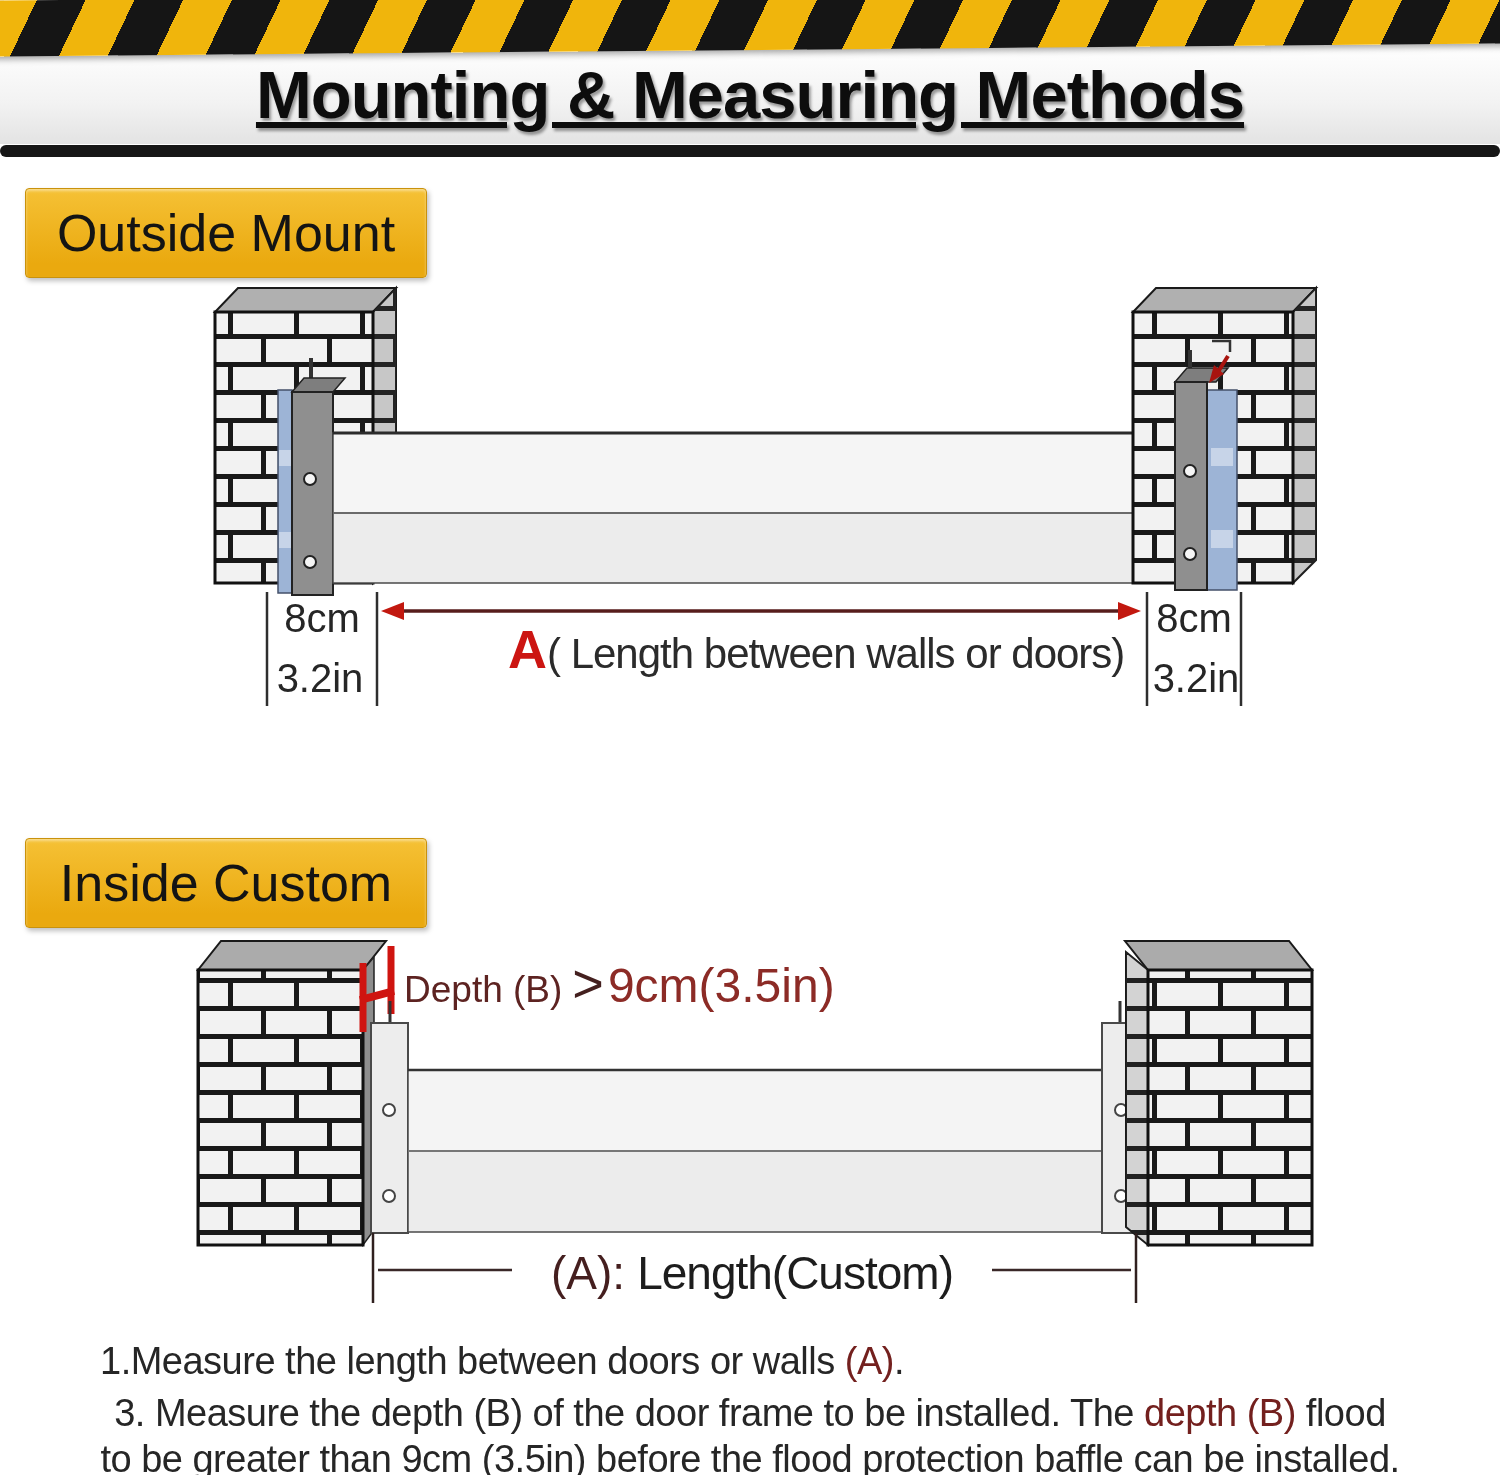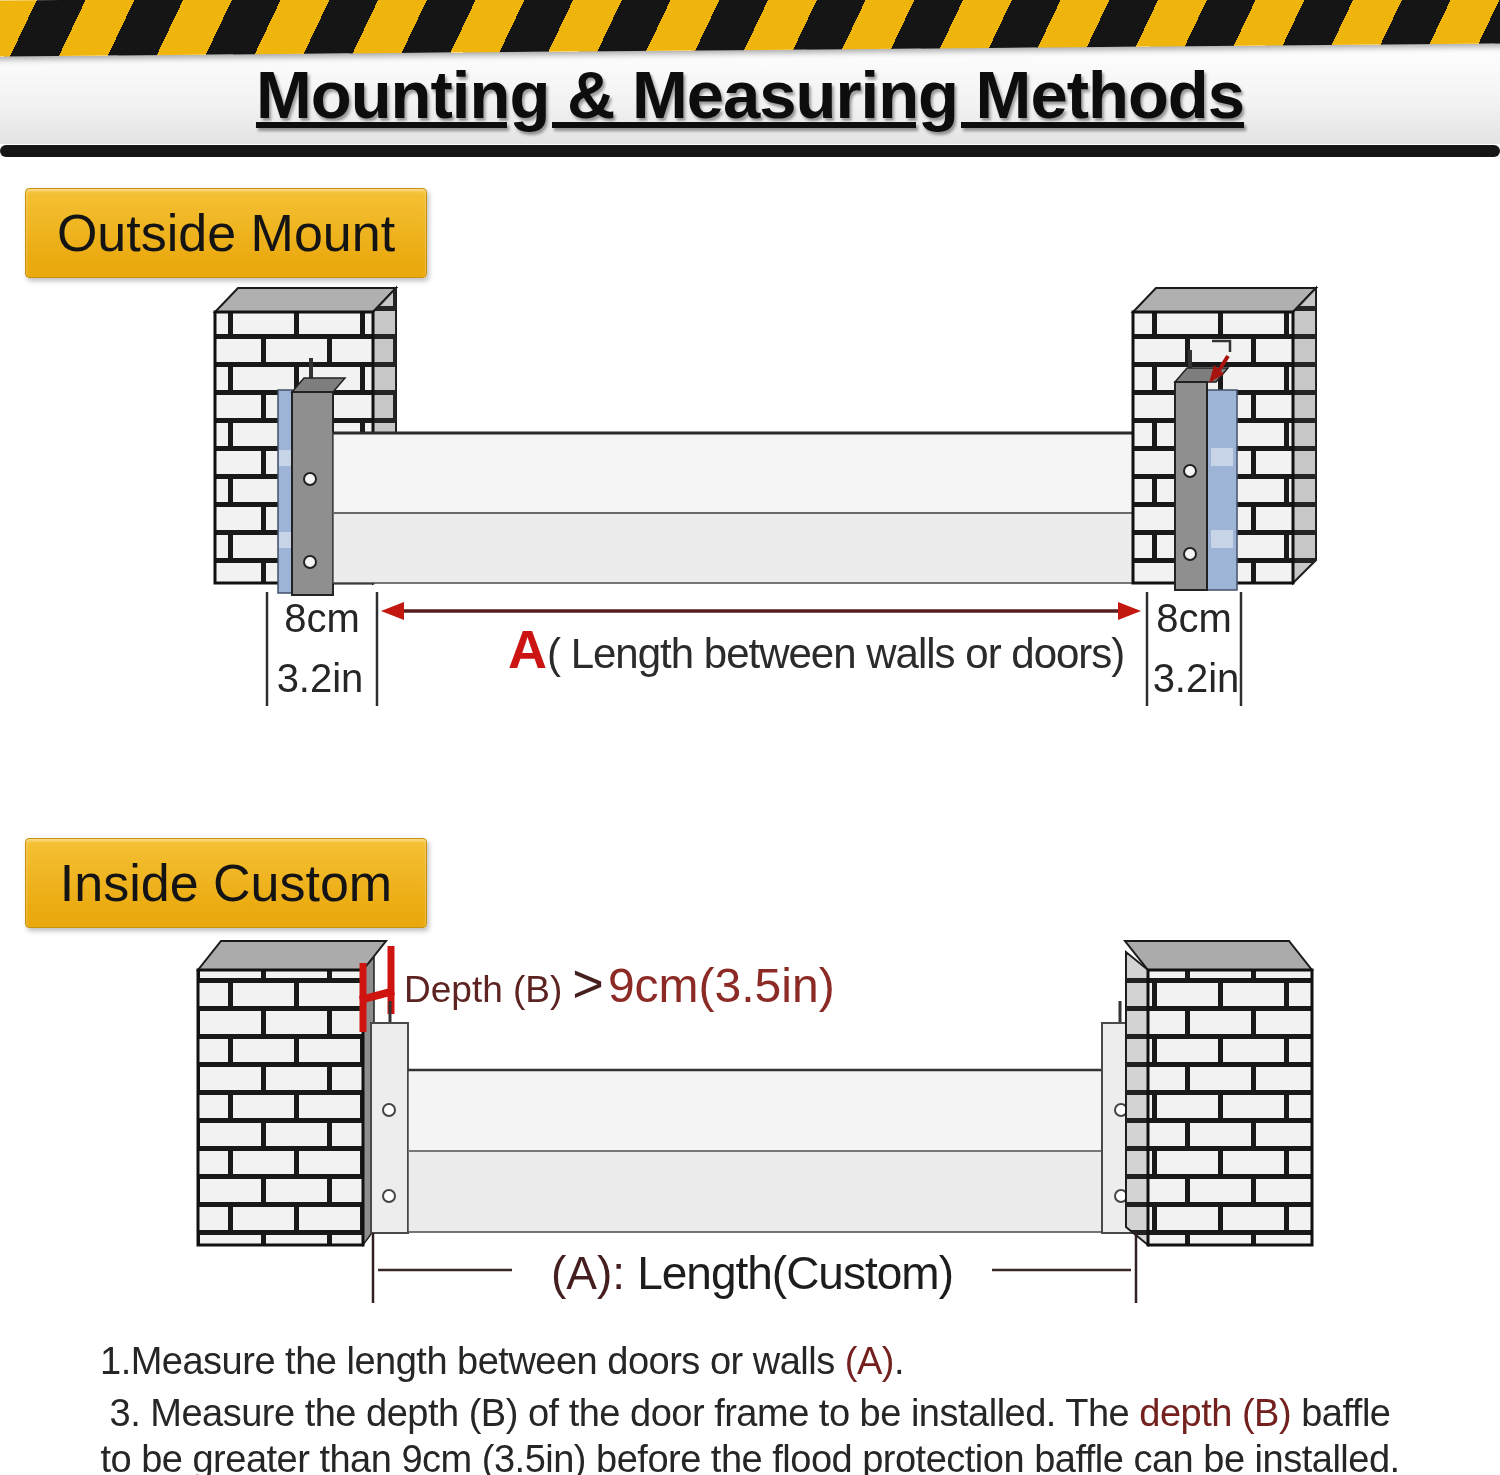--- a/index.html
+++ b/index.html
@@ -191,17 +191,17 @@
       <line x1="378" y1="1270" x2="512" y2="1270" stroke="#3a2828" stroke-width="2.5"></line>
       <line x1="992" y1="1270" x2="1131" y2="1270" stroke="#3a2828" stroke-width="2.5"></line>
       <text x="752" y="1289" text-anchor="middle"><tspan class="m1">(A):</tspan><tspan class="m2" dx="12">Length(Custom)</tspan></text>
     </g>
   </svg>
 
   <div class="step" style="left:100px;top:1340px">
     <span>1.Measure the length between doors or walls </span><span class="maroon">(A)</span><span>.</span>
   </div>
   <div class="step step-center" style="left:20px;top:1390px;width:1460px">
-    <span>3. Measure the depth (B) of the door frame to be installed. The </span><span class="maroon">depth (B)</span><span> baffle</span><br>
+    <span>3. Measure the depth (B) of the door frame to be installed. The </span><span class="maroon">depth (B)</span><span> flood</span><br>
     <span>to be greater than 9cm (3.5in) before the flood protection baffle can be installed.</span>
   </div>
 
 </div>
 
 </body></html>

